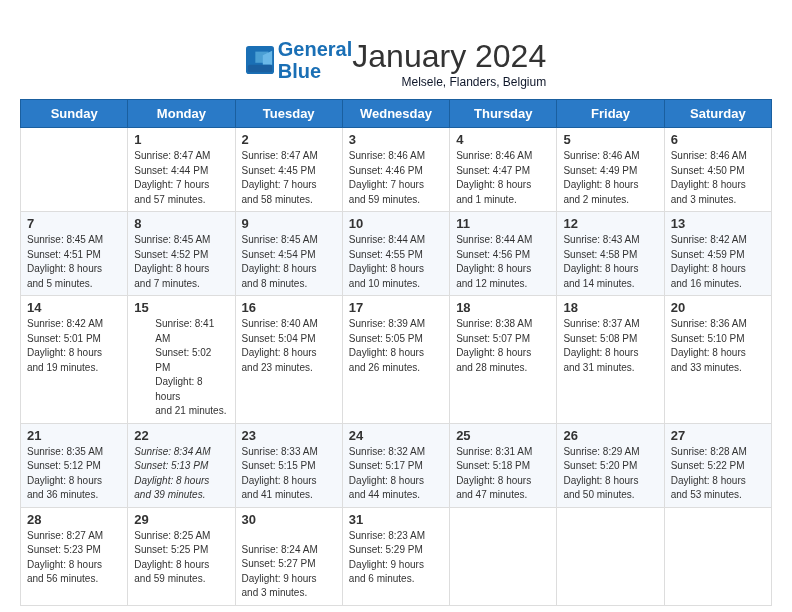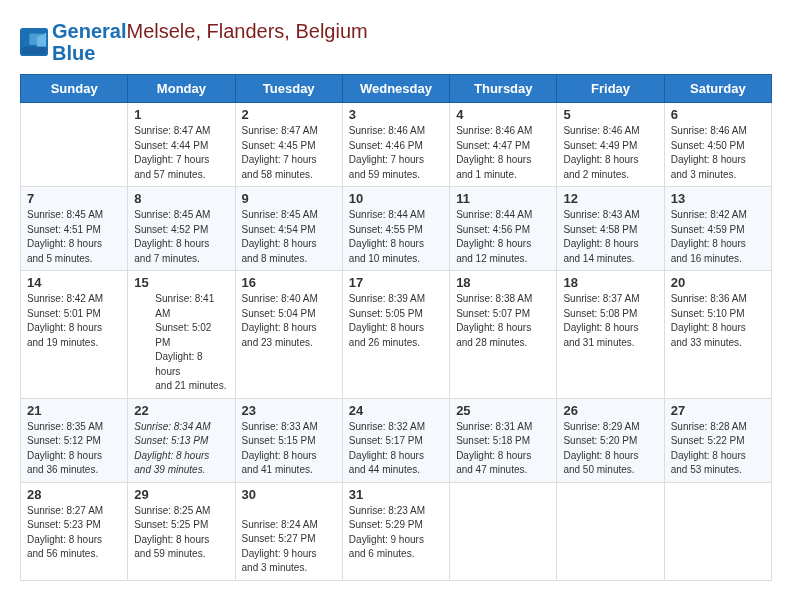--- a/index.html
+++ b/index.html
@@ -5,44 +5,45 @@
     * { box-sizing: border-box; margin: 0; padding: 0; }
     body {
       font-family: Arial, sans-serif;
       background: #fff;
       width: 792px;
       min-height: 612px;
       padding: 20px;
     }
     .header-area {
       display: flex;
-      justify-content: flex-start;
+      justify-content: center;
       align-items: flex-start;
       margin-bottom: 10px;
+      margin-top: 18px;
     }
     .logo {
       display: flex;
       align-items: center;
       gap: 4px;
     }
     .logo-icon {
       width: 28px;
       height: 28px;
     }
     .title-area {
       text-align: right;
     }
     .month-title {
       font-size: 32px;
       font-weight: normal;
       color: #333;
     }
     .location-title {
-      font-size: 20px;
-      color: #7f1d1d;
+      font-size: 12px;
+      color: #0f172a;
     }
     .calendar-table {
       width: 100%;
       border-collapse: collapse;
       border: 1px solid #ccc;
     }
     .calendar-table th {
       background-color: #2a7ac7;
       color: #fff;
       text-align: center;
@@ -92,20 +93,21 @@
       <polygon points="10,6 24,6 24,18 10,18" fill="#4a9fd4"></polygon>
       <polygon points="18,10 28,5 28,20 18,20" fill="#6ab8e8"></polygon>
       <rect x="2" y="20" width="26" height="8" rx="2" fill="#1a5fa0"></rect>
     </svg>
     <div>
       <div style="font-size:20px;font-weight:bold;color:#1a6fb5;line-height:1.1;">General</div>
       <div style="font-size:20px;font-weight:bold;color:#1a6fb5;line-height:1.1;">Blue</div>
     </div>
   </div>
   <div class="title-area">
+    <div class="month-title">January 2024</div>
     <div class="location-title">Melsele, Flanders, Belgium</div>
   </div>
 </div>
 
 <table class="calendar-table">
   <thead>
     <tr>
     <th>Sunday</th>
         <th>Monday</th>
         <th>Tuesday</th>

